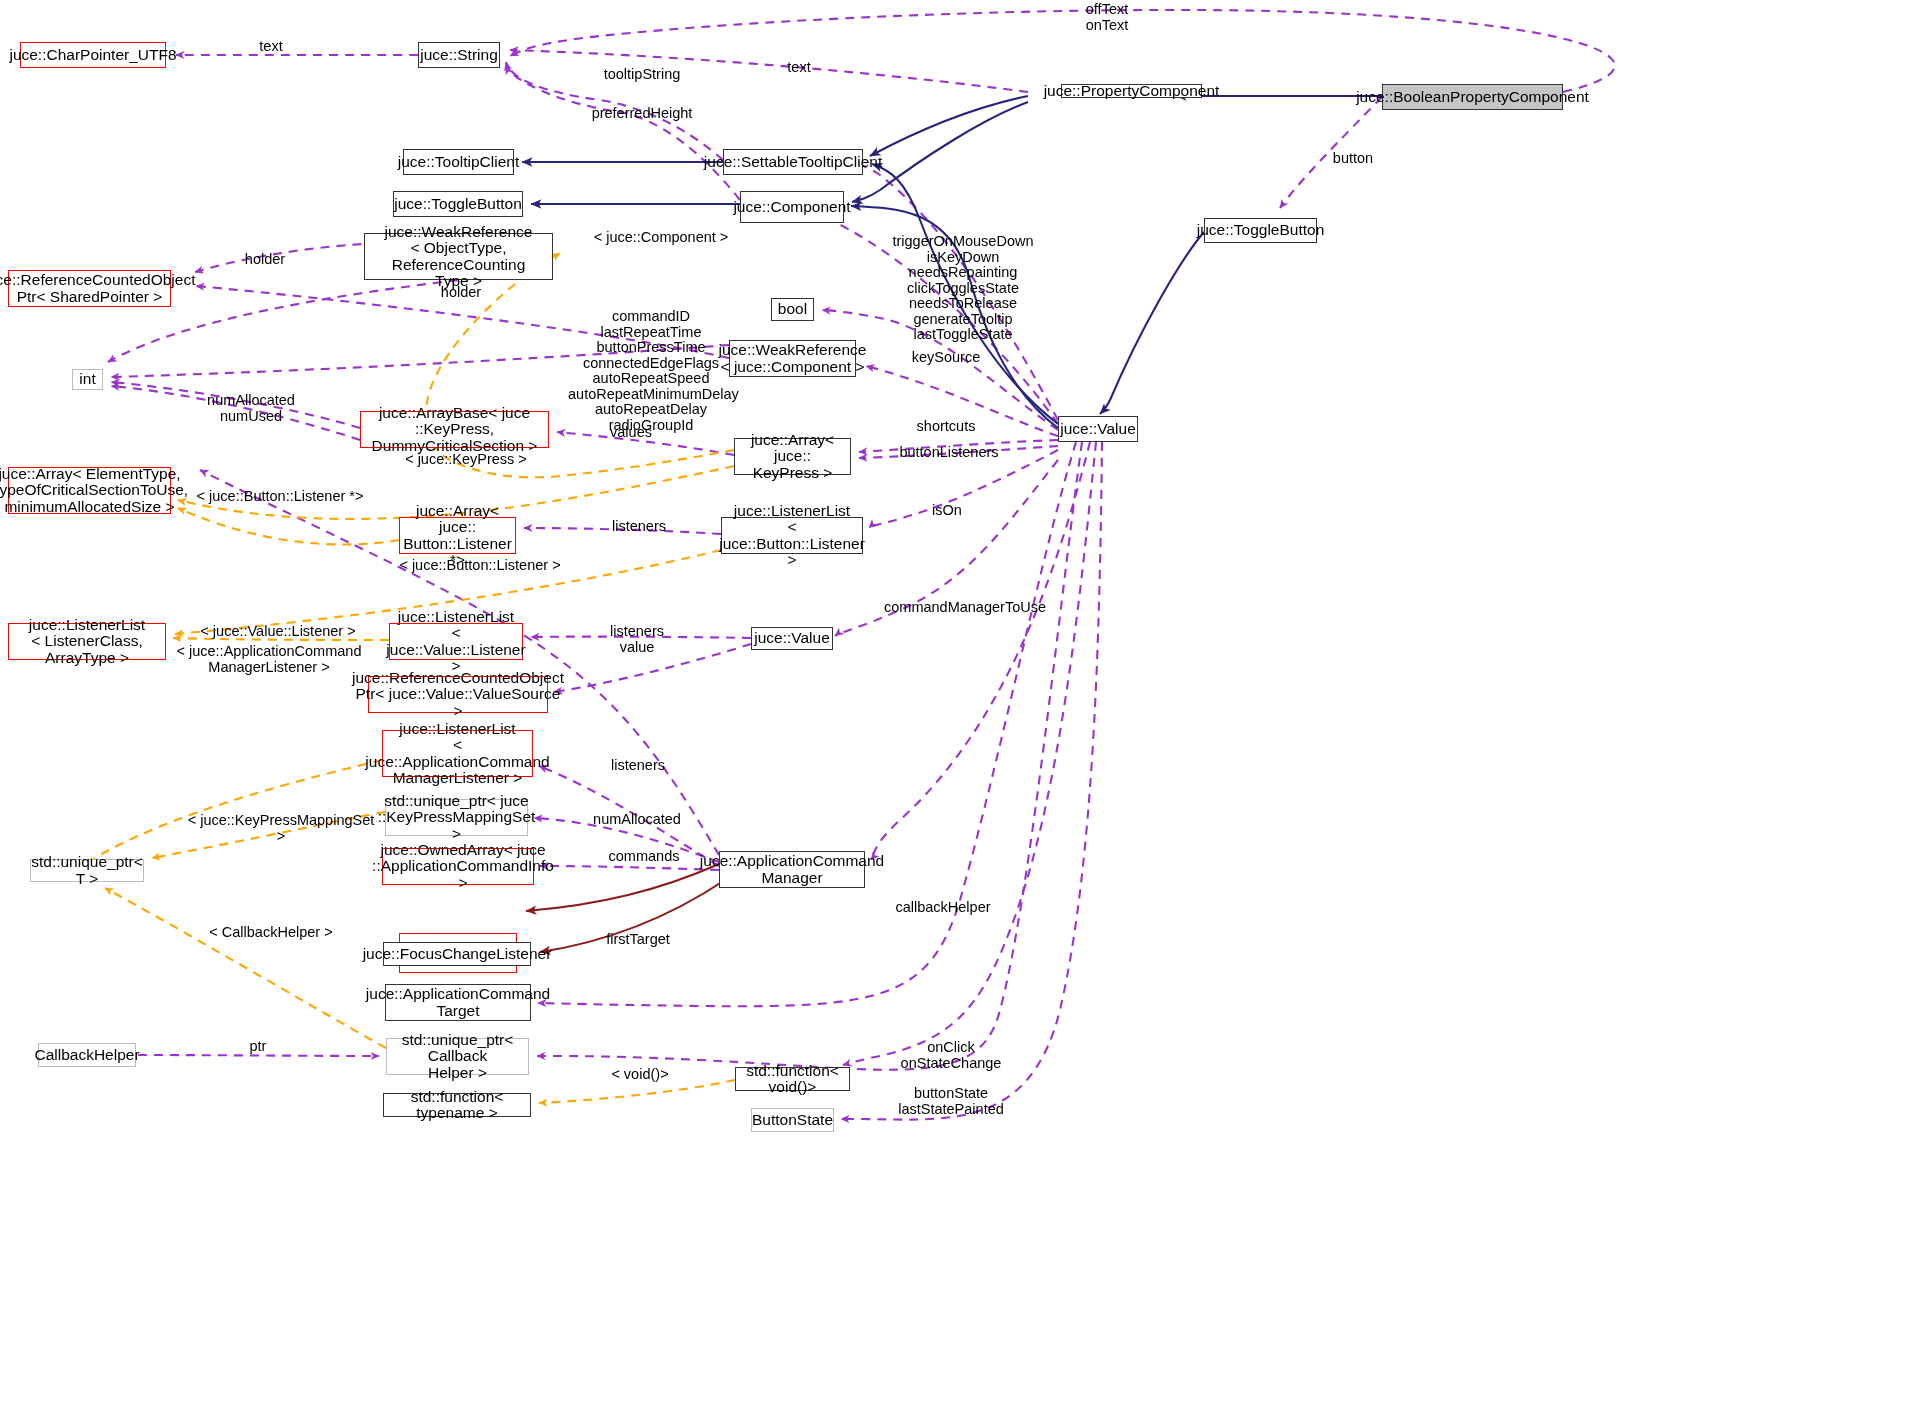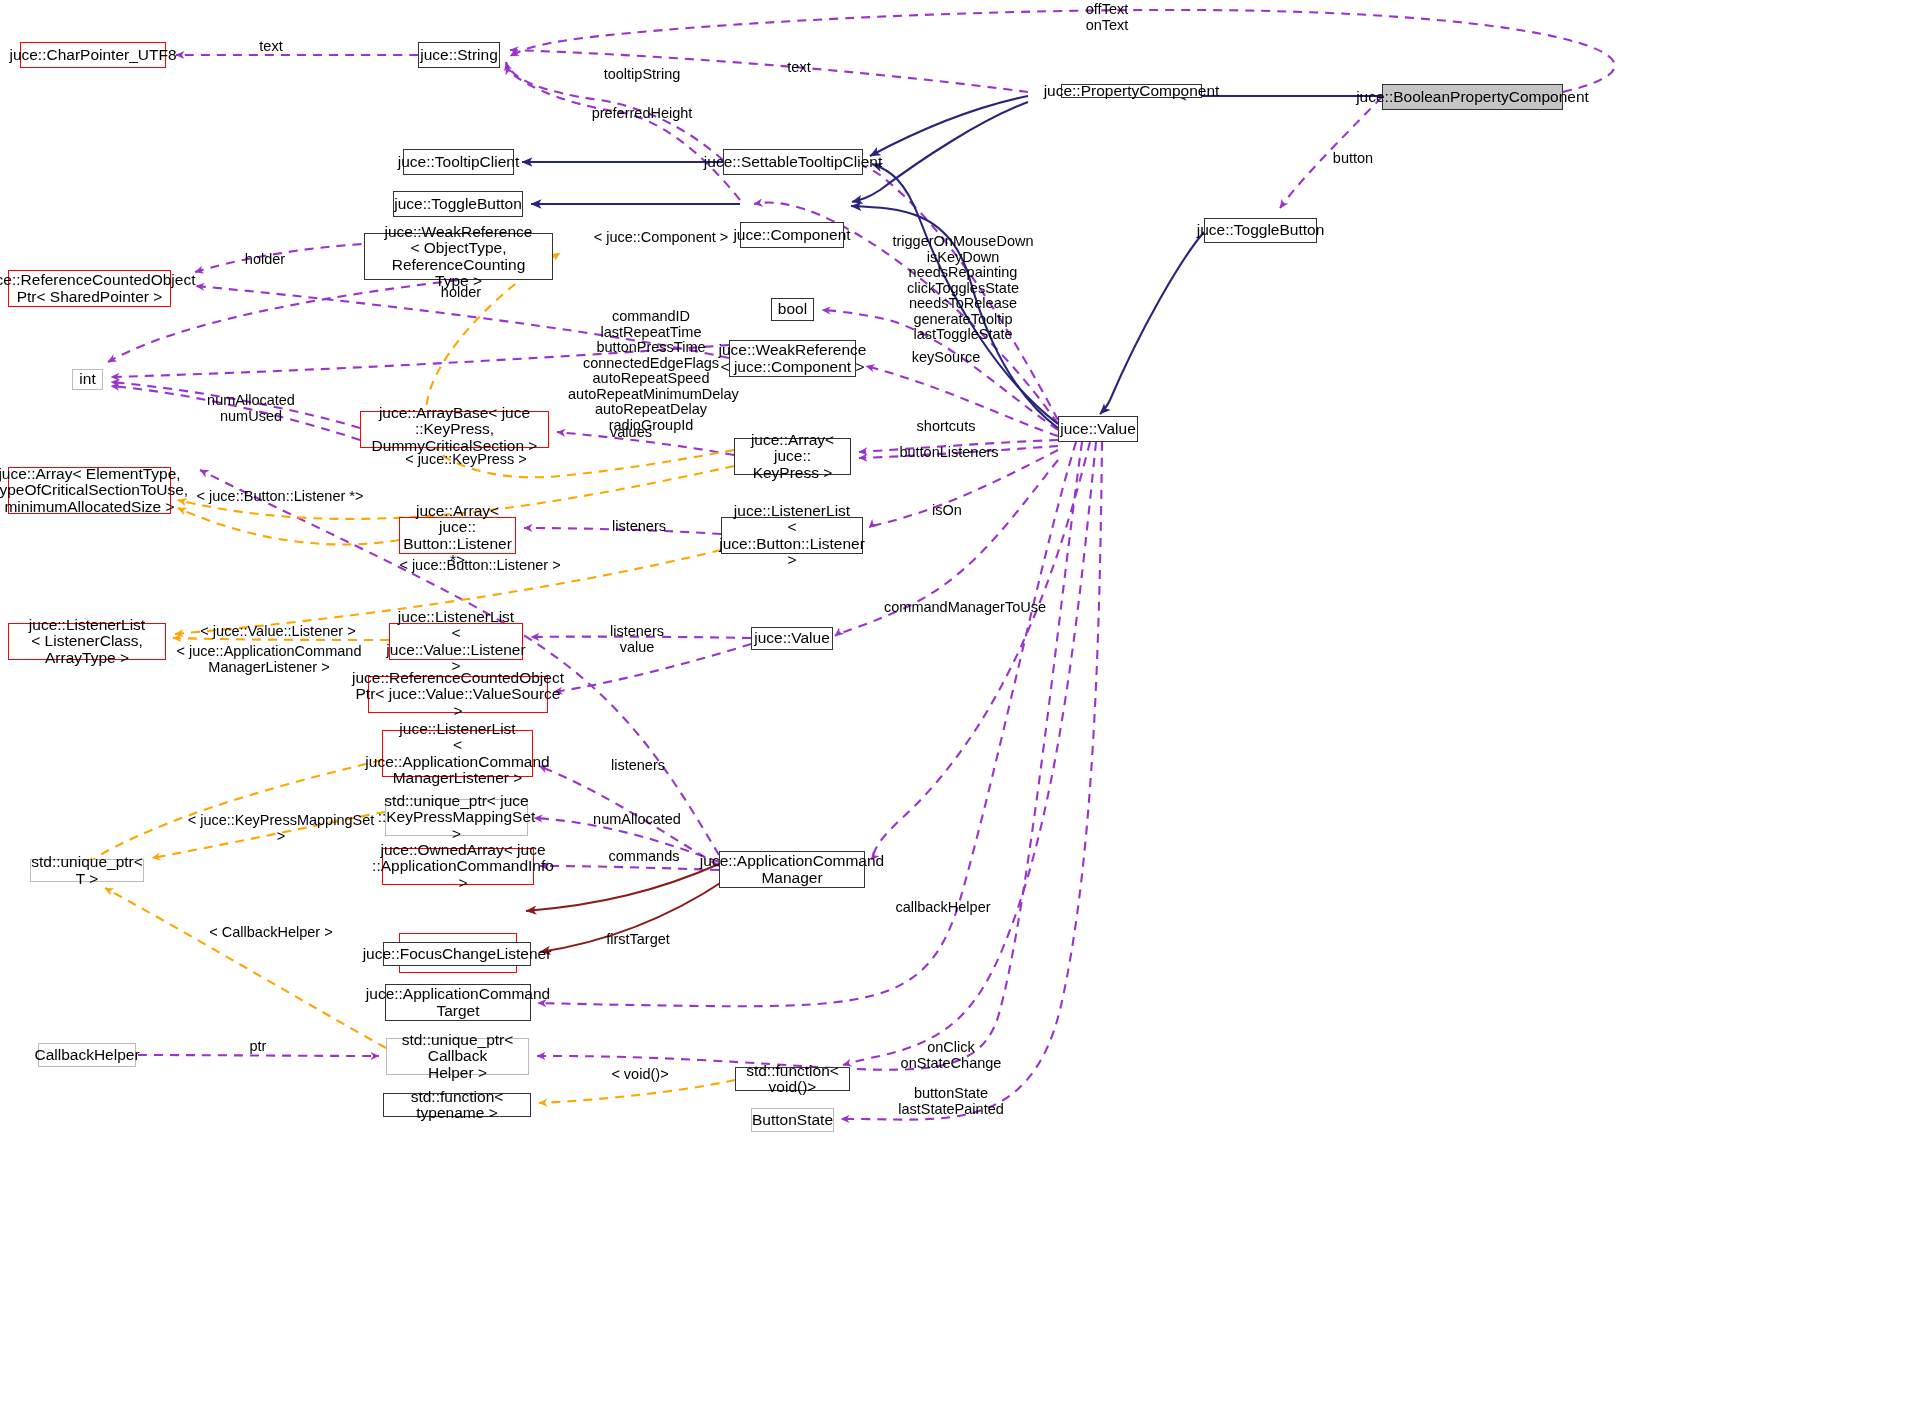--- a/index.html
+++ b/index.html
@@ -184,21 +184,21 @@
   <div class="node black" style="left:734px;top:438px;width:117px;height:37px;">juce::Array&lt; juce::
 KeyPress &gt;</div>
   <div class="node black" style="left:721px;top:517px;width:142px;height:37px;">juce::ListenerList
 &lt; juce::Button::Listener &gt;</div>
   <div class="node black" style="left:751px;top:627px;width:82px;height:23px;">juce::Value</div>
   <div class="node black" style="left:719px;top:851px;width:146px;height:37px;">juce::ApplicationCommand
 Manager</div>
   <div class="node black" style="left:735px;top:1067px;width:115px;height:24px;">std::function&lt; void()&gt;</div>
   <div class="node gray" style="left:751px;top:1108px;width:83px;height:24px;">ButtonState</div>
   <div class="node black" style="left:723px;top:149px;width:140px;height:26px;">juce::SettableTooltipClient</div>
-  <div class="node black" style="left:740px;top:191px;width:104px;height:26px;margin-top:31px;">juce::Component</div>
+  <div class="node black" style="left:740px;top:191px;width:104px;height:32px;">juce::Component</div>
   <div class="node black" style="left:1058px;top:416px;width:80px;height:26px;">juce::Value</div>
   <div class="node black" style="left:1028px;top:84px;width:141px;height:14px;margin-left:33px;">juce::PropertyComponent</div>
   <div class="node black" style="left:1204px;top:218px;width:113px;height:25px;">juce::ToggleButton</div>
   <div class="node hilite" style="left:1382px;top:84px;width:181px;height:26px;">juce::BooleanPropertyComponent</div>
 
   <div class="elabel" style="left:1067px;top:2px;width:80px;">offText
 onText</div>
   <div class="elabel" style="left:251px;top:39px;width:40px;">text</div>
   <div class="elabel" style="left:779px;top:60px;width:40px;">text</div>
   <div class="elabel" style="left:597px;top:67px;width:90px;">tooltipString</div>

